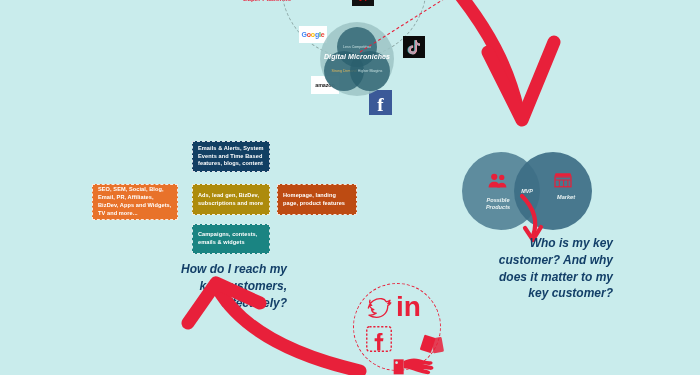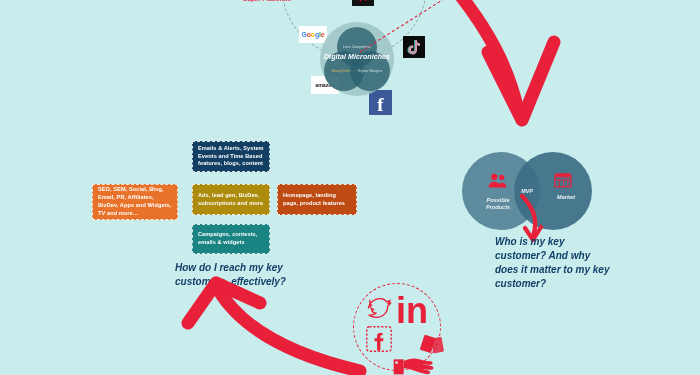--- a/index.html
+++ b/index.html
@@ -36,23 +36,23 @@
   #box-ads      { left: 192px; top: 184px; width: 78px;  height: 31px; background: #ad8b0c; }
   #box-campaign { left: 192px; top: 224px; width: 78px;  height: 30px; background: #1a8482; }
   #box-home     { left: 277px; top: 184px; width: 80px;  height: 31px; background: #bd4b12; }
 
   
   .caption {
     position: absolute;
     color: #133f68;
     font-style: italic;
     font-weight: bold;
-    font-size: 10px;
+    font-size: 12px;
     line-height: 1.4;
-    text-align: left;
+    text-align: right;
   }
   #cap-reach    { left: 175px; top: 261px; width: 112px; }
   #cap-customer { left: 495px; top: 235px; width: 118px; }
 
   
   #sp-label {
     position: absolute;
     left: 232px; top: -5px; width: 70px;
     color: #e8203a;
     font-size: 6.2px;
@@ -138,21 +138,21 @@
   #lbl-mvp      { left: 52px; top: 36px; width: 26px; font-size: 5.4px; }
 
   
   #social-circle {
     position: absolute; left: 353px; top: 283px;
     width: 88px; height: 88px;
     border: 1px dashed #e8203a; border-radius: 50%;
   }
   #li-badge {
     position: absolute; left: 396px; top: 293px;
-    color: #e8203a; font-size: 36px; font-weight: bold;
+    color: #e8203a; font-size: 28px; font-weight: bold;
     font-family: "Liberation Sans", sans-serif; line-height: 1;
   }
 
   svg { display: block; overflow: visible; }
 </style>
 </head>
 <body>
 
 <div id="stage">
 

